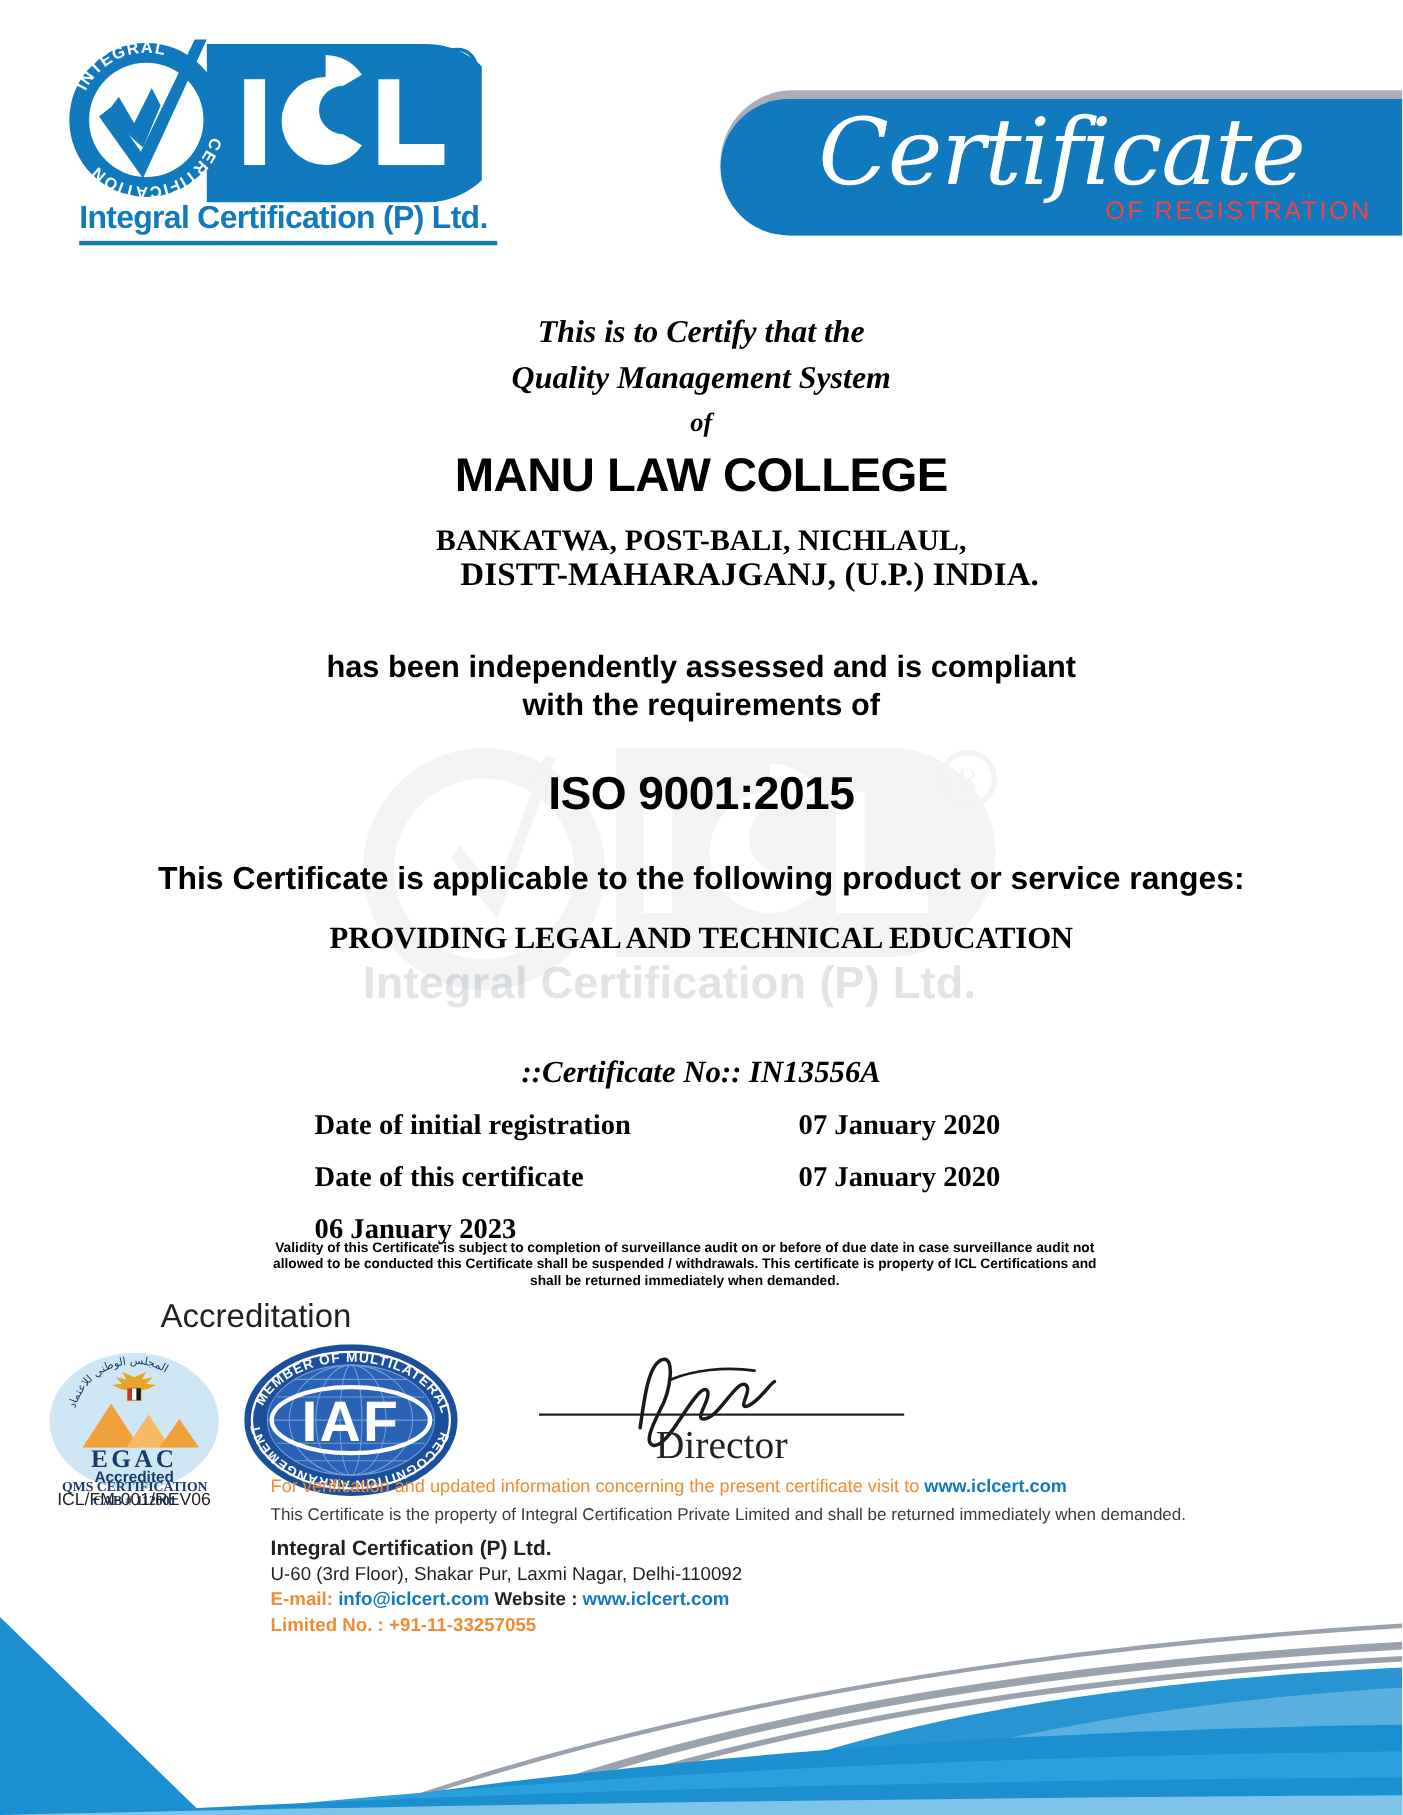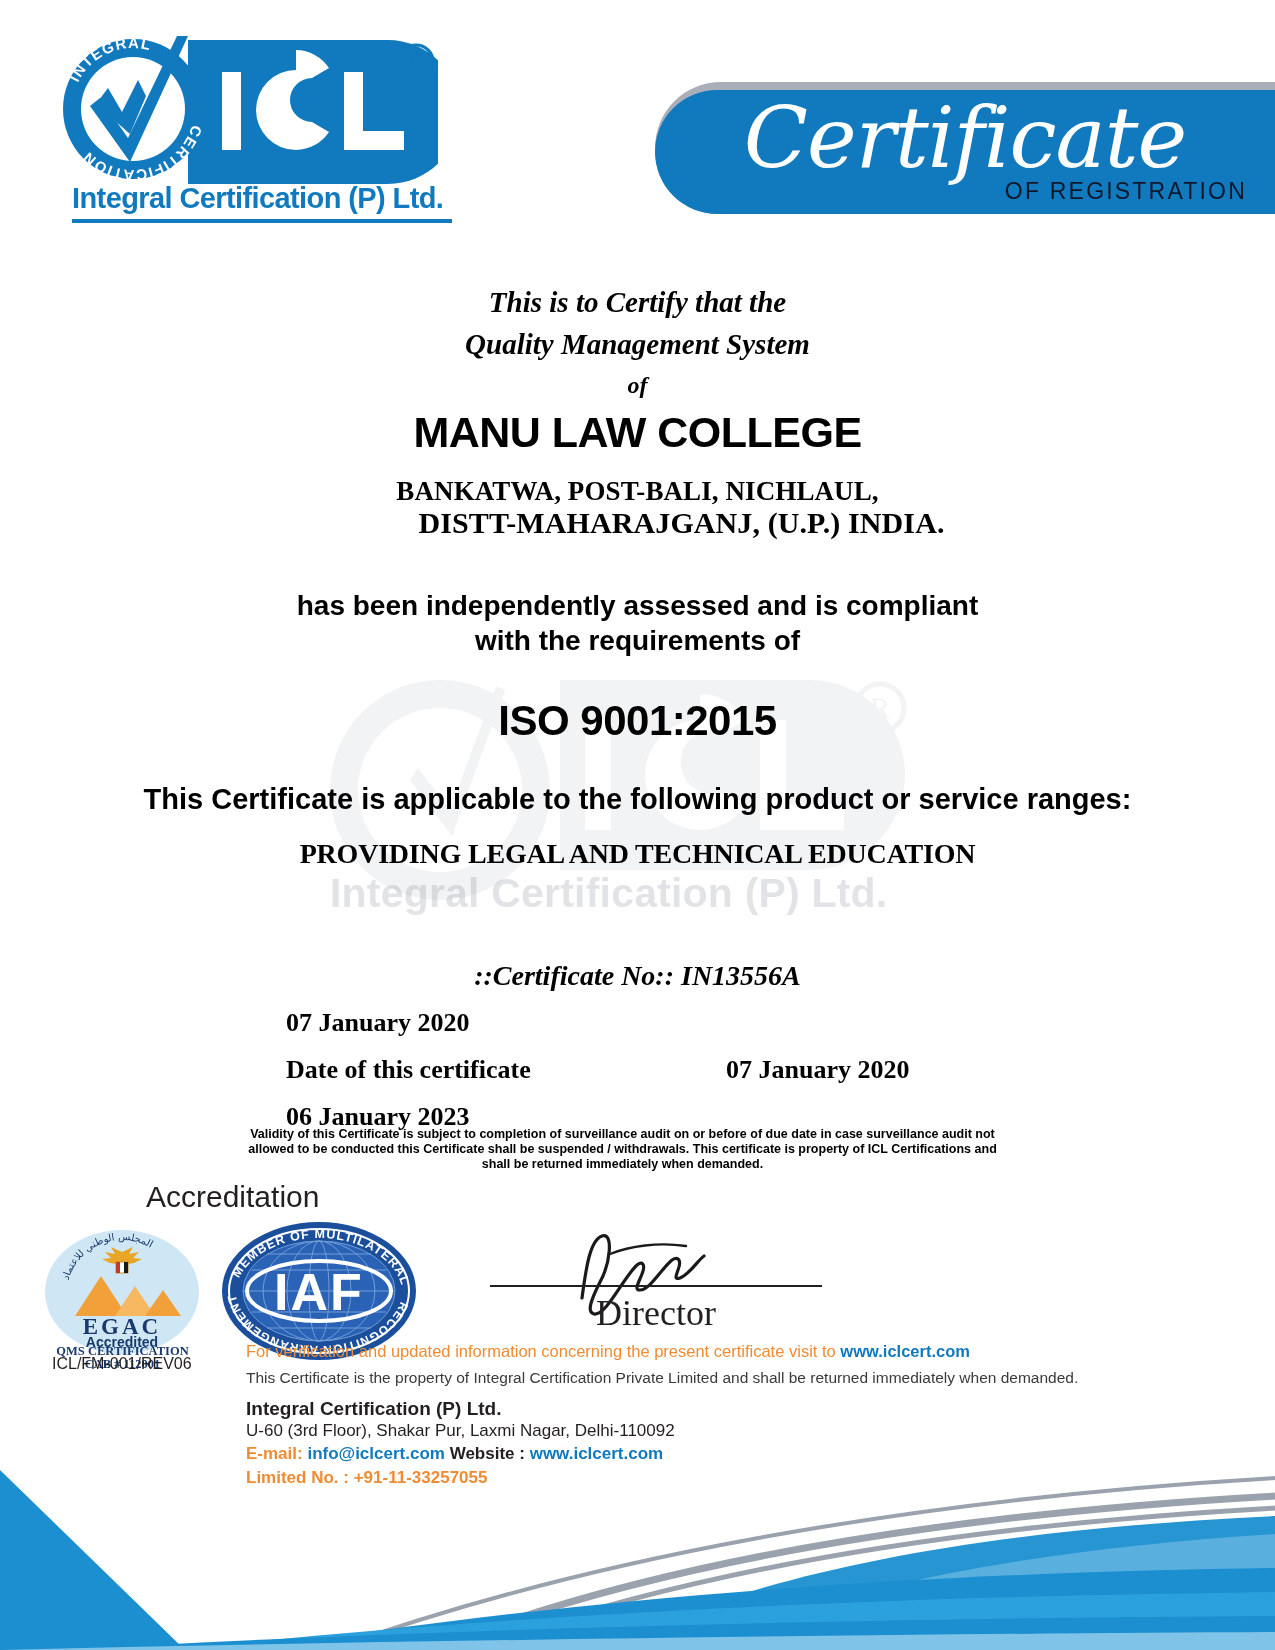--- a/index.html
+++ b/index.html
@@ -43,21 +43,21 @@
     background:#1179bd;border-radius:62px 0 0 62px;
   }
   .banner-script{
     position:absolute;left:30px;top:6px;width:560px;height:98px;
     color:#fff;font-family:"DejaVu Serif",serif;font-style:italic;
     font-size:84px;font-weight:400;text-align:center;line-height:100px;
     letter-spacing:-1px;
   }
   .banner-sub{
     position:absolute;right:28px;top:96px;
-    color:#0f172a;font-size:23px;letter-spacing:2.2px;font-weight:400;
+    color:#ef4444;font-size:23px;letter-spacing:2.2px;font-weight:400;
   }
 
   
   .body-block{position:absolute;left:0;top:0;width:1275px;z-index:4;}
   .ctr{text-align:center;width:1275px;position:absolute;}
   .serif-i{font-family:"Liberation Serif",serif;font-style:italic;font-weight:700;}
   .serif-b{font-family:"Liberation Serif",serif;font-weight:700;}
   .sans-b{font-family:"Liberation Sans",sans-serif;font-weight:700;}
 
   .l-certify{top:286px;font-size:29px;}
@@ -212,20 +212,21 @@
     <div class="ctr sans-b l-assess1">has been independently assessed and is compliant</div>
     <div class="ctr sans-b l-assess2">with the requirements of</div>
     <div class="ctr sans-b l-iso">ISO 9001:2015</div>
     <div class="ctr sans-b l-scope-h">This Certificate is applicable to the following product or service ranges:</div>
     <div class="ctr serif-b l-scope">PROVIDING LEGAL AND TECHNICAL EDUCATION</div>
     <div class="ctr serif-i l-certno">::Certificate No:: IN13556A</div>
   </div>
 
   <div class="dates">
     <div class="date-row">
+      <div class="date-label">Date of initial registration</div>
       <div class="date-value">07 January 2020</div>
     </div>
     <div class="date-row">
       <div class="date-label">Date of this certificate</div>
       <div class="date-value">07 January 2020</div>
     </div>
     <div class="date-row">
       <div class="date-value">06 January 2023</div>
     </div>
   </div>

